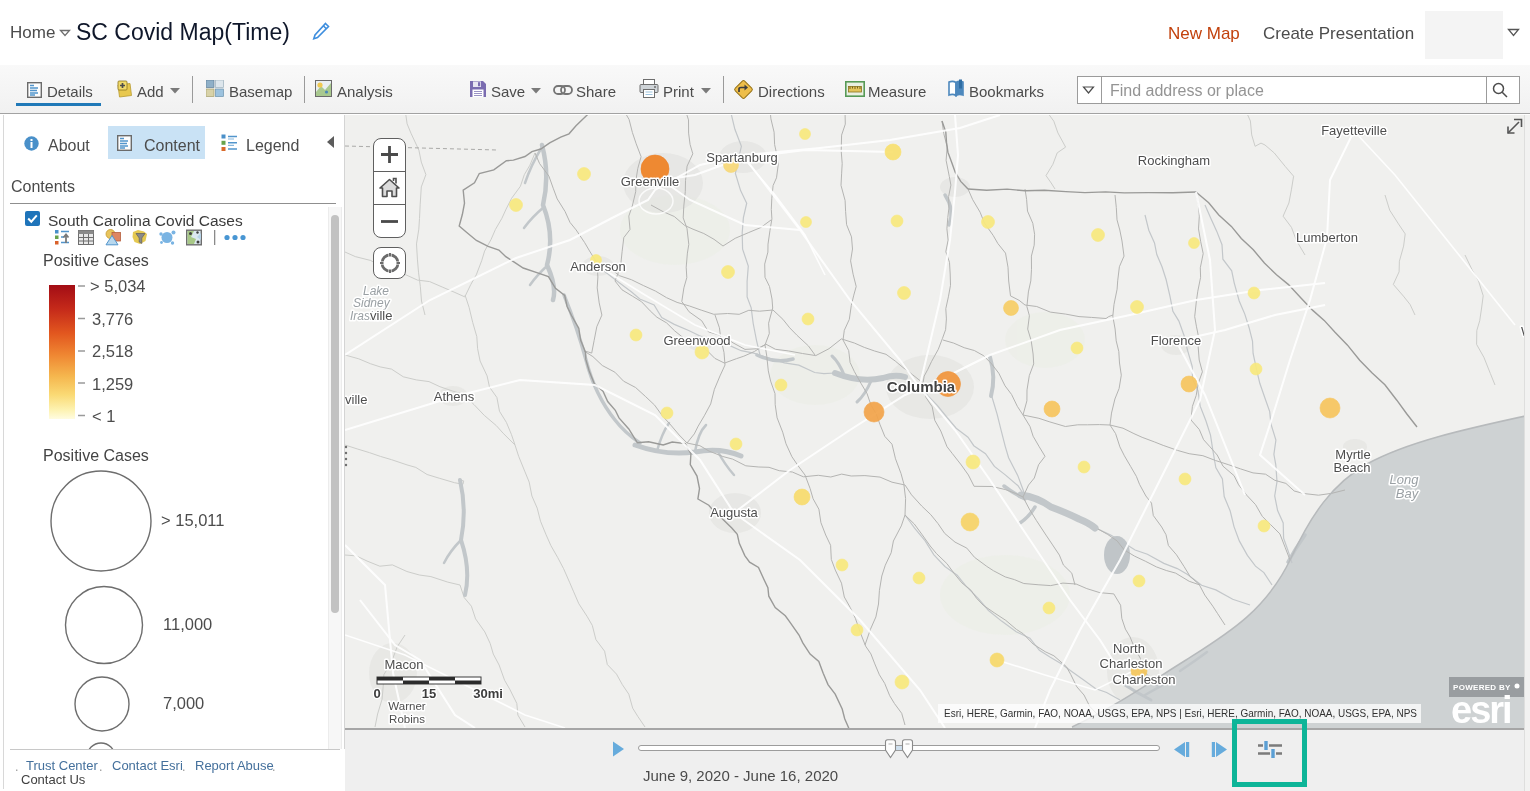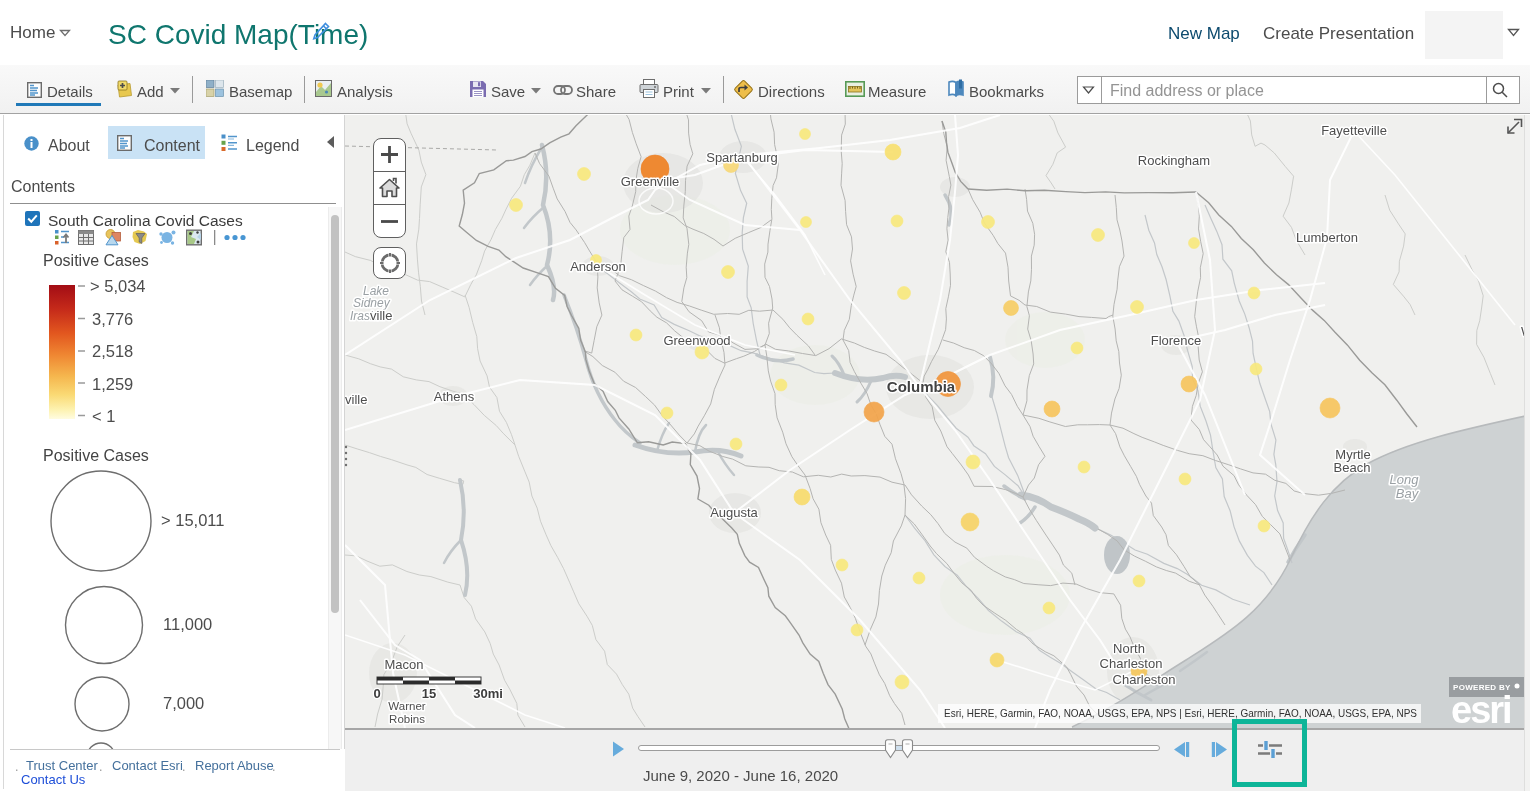--- a/index.html
+++ b/index.html
@@ -17,28 +17,28 @@
     background:#efefef; border-top:2px solid #a6a6a6; }
   .lbl { position:absolute; color:#4c4c4c; }
 </style>
 </head>
 <body>
 <div id="header">
   <div class="abs" style="left:10px; top:23px; font-size:17px; color:#4c4c4c;">Home</div>
   <svg class="abs" style="left:59px; top:29px;" width="12" height="8" viewBox="0 0 12 8">
     <path d="M1.5 1.5 L10.5 1.5 L6 6.5 Z" fill="none" stroke="#6e6e6e" stroke-width="1.3"></path>
   </svg>
-  <div class="abs" style="left:108px; top:19px; font-size:28px; color:#0f766e;">SC Covid Map(Time)</div>
+  <div class="abs" style="left:76px; top:19px; font-size:23px; color:#0f172a;">SC Covid Map(Time)</div>
   <svg class="abs" style="left:311px; top:21px;" width="20" height="21" viewBox="0 0 20 21">
     <g stroke="#3e8ede" stroke-width="1.6" fill="none">
       <path d="M14.5 2.5 L17.5 5.5 L6.5 16.5 L2.8 17.7 L4 14 Z"></path>
       <path d="M12.3 4.7 L15.3 7.7"></path>
     </g>
   </svg>
-  <div class="abs" style="left:1168px; top:24px; font-size:17px; color:#0c4a6e;">New Map</div>
+  <div class="abs" style="left:1168px; top:24px; font-size:17px; color:#c2410c;">New Map</div>
   <div class="abs" style="left:1263px; top:24px; font-size:17px; color:#4c4c4c;">Create Presentation</div>
   <div class="abs" style="left:1425px; top:11px; width:78px; height:48px; background:#f4f4f4;"></div>
   <svg class="abs" style="left:1507px; top:28px;" width="13" height="9" viewBox="0 0 13 9">
     <path d="M1.5 1.5 L11.5 1.5 L6.5 7.5 Z" fill="none" stroke="#555" stroke-width="1.3"></path>
   </svg>
 </div>
 <div id="toolbar">
 
   <svg class="abs" style="left:27px; top:17px;" width="15" height="16" viewBox="0 0 15 16">
     <rect x="0.7" y="0.7" width="13.6" height="14.6" fill="#fdfdfd" stroke="#6b6b6b" stroke-width="1.4"></rect>
@@ -268,21 +268,21 @@
 
   <div class="abs" style="left:0; top:634px; width:342px; height:40px; background:#fff;"></div>
   <div class="abs" style="left:6px; top:634px; width:330px; height:1px; background:#c8c8c8;"></div>
   <div class="lbl" style="left:11px; top:645px; font-size:12.5px; color:#9a9a9a;">.</div>
   <div class="lbl" style="left:22px; top:643px; font-size:13px; color:#44709c;">Trust Center</div>
   <div class="lbl" style="left:95px; top:645px; font-size:12.5px; color:#9a9a9a;">.</div>
   <div class="lbl" style="left:108px; top:643px; font-size:13px; color:#44709c;">Contact Esri</div>
   <div class="lbl" style="left:178px; top:645px; font-size:12.5px; color:#9a9a9a;">.</div>
   <div class="lbl" style="left:191px; top:643px; font-size:13px; color:#44709c;">Report Abuse</div>
   <div class="lbl" style="left:268px; top:645px; font-size:12.5px; color:#9a9a9a;">.</div>
-  <div class="lbl" style="left:17px; top:657px; font-size:13px; color:#1d4ed8;">Contact Us</div>
+  <div class="lbl" style="left:17px; top:657px; font-size:13px; color:#404040;">Contact Us</div>
 </div>
 <div id="mapwrap">
 <svg class="abs" style="left:0;top:0;" width="1185" height="613" viewBox="0 0 1185 613">
 <rect x="0" y="0" width="1185" height="613" fill="#f0f0ee"></rect>
 <g fill="#ebeee6" opacity="0.55">
         <ellipse cx="330" cy="115" rx="55" ry="35"></ellipse>
         <ellipse cx="470" cy="260" rx="45" ry="30"></ellipse>
         <ellipse cx="700" cy="225" rx="40" ry="28"></ellipse>
         <ellipse cx="660" cy="480" rx="65" ry="40"></ellipse>
       </g>

